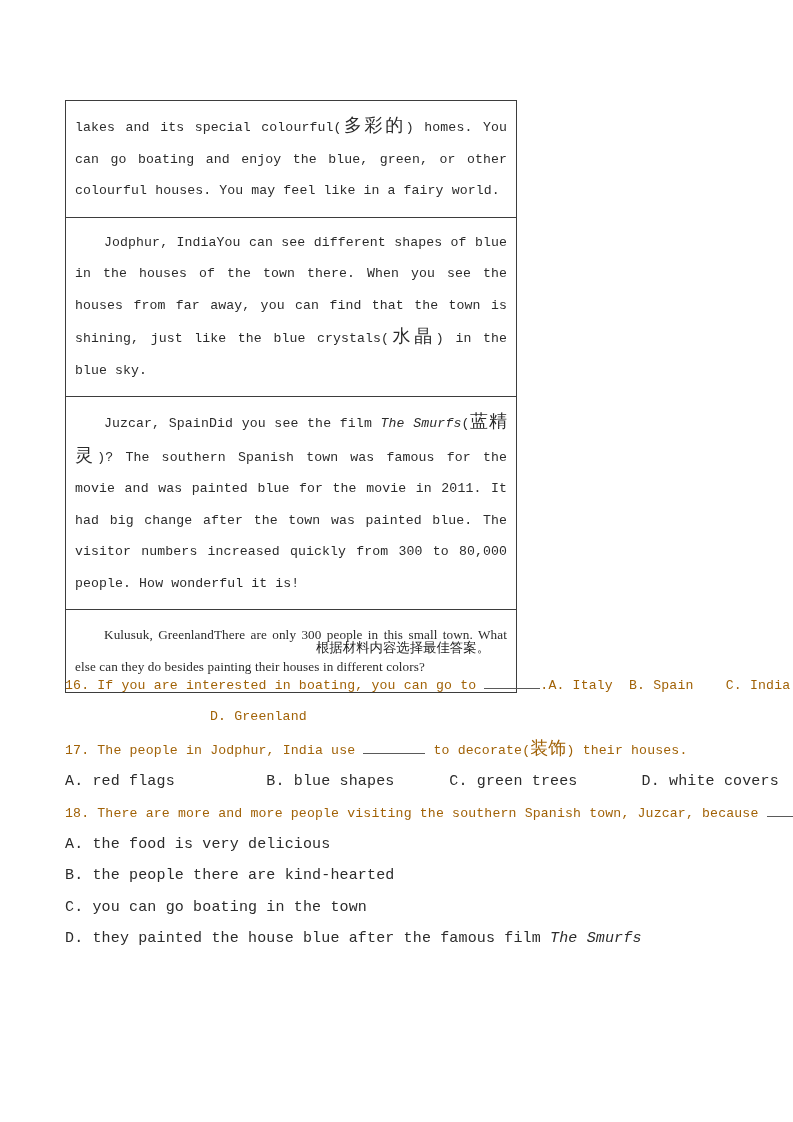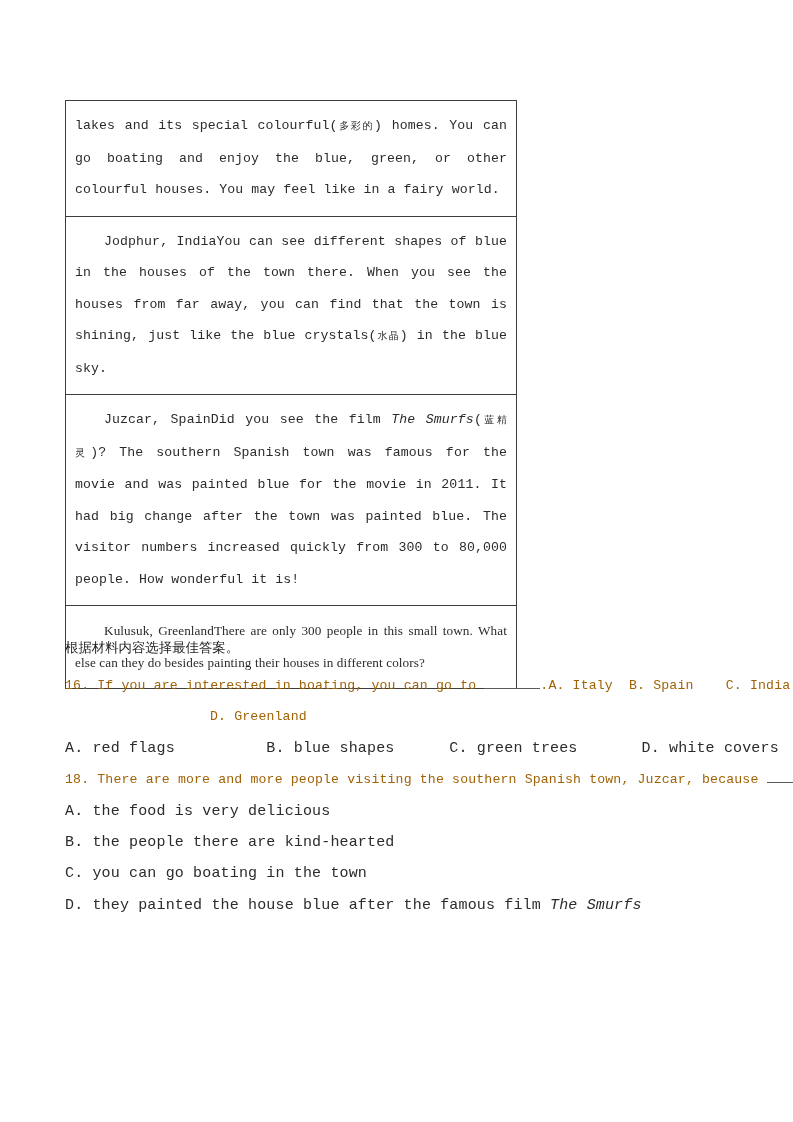--- a/index.html
+++ b/index.html
@@ -50,37 +50,38 @@
     letter-spacing: 0.1px;
     color: #2b2b2b;
   }
   .indent {
     text-indent: 2.2em;
   }
   .ital {
     font-style: italic;
   }
   .cn {
-    font-family: Liberation Mono, monospace;
-    font-size: 10px;
+    font-family: Liberation Serif, serif;
+    font-size: 18px;
   }
 
   
   .qblock {
     position: absolute;
     left: 65px;
     top: 638px;
     width: 676px;
   }
   .cn-instruction {
     font-family: "DejaVu Sans", sans-serif;
     font-size: 13.4px;
     color: #1d1d1d;
     line-height: 20px;
     margin-bottom: 12px;
+    text-align: center;
   }
   .qline {
     font-size: 13.2px;
     line-height: 31.4px;
     color: #a16207;
     white-space: pre;
     letter-spacing: 0.15px;
   }
   .qline.indented {
     padding-left: 145px;
@@ -124,20 +125,21 @@
       </tbody>
   </table>
 
   <div class="qblock">
 
     <div class="cn-instruction">根据材料内容选择最佳答案。</div>
 
     <div class="qline"><span>16. If you are interested in boating, you can go to </span><span class="blank w1"></span><span>.A. Italy  B. Spain    C. India</span></div>
     <div class="qline indented">D. Greenland</div>
 
+    <div class="qline"><span>17. The people in Jodphur, India use </span><span class="blank w2"></span><span> to decorate(</span><span class="cn">装饰</span><span>) their houses.</span></div>
     <div class="opt-row">A. red flags          B. blue shapes      C. green trees       D. white covers</div>
 
     <div class="qline"><span>18. There are more and more people visiting the southern Spanish town, Juzcar, because </span><span class="blank w3"></span></div>
     <div id="q18-options">
         <div class="opt-row"><span>A. the food is very delicious</span></div>
         <div class="opt-row"><span>B. the people there are kind-hearted</span></div>
         <div class="opt-row"><span>C. you can go boating in the town</span></div>
         <div class="opt-row"><span>D. they painted the house blue after the famous film </span><span class="ital">The Smurfs</span></div>
       </div>
 

